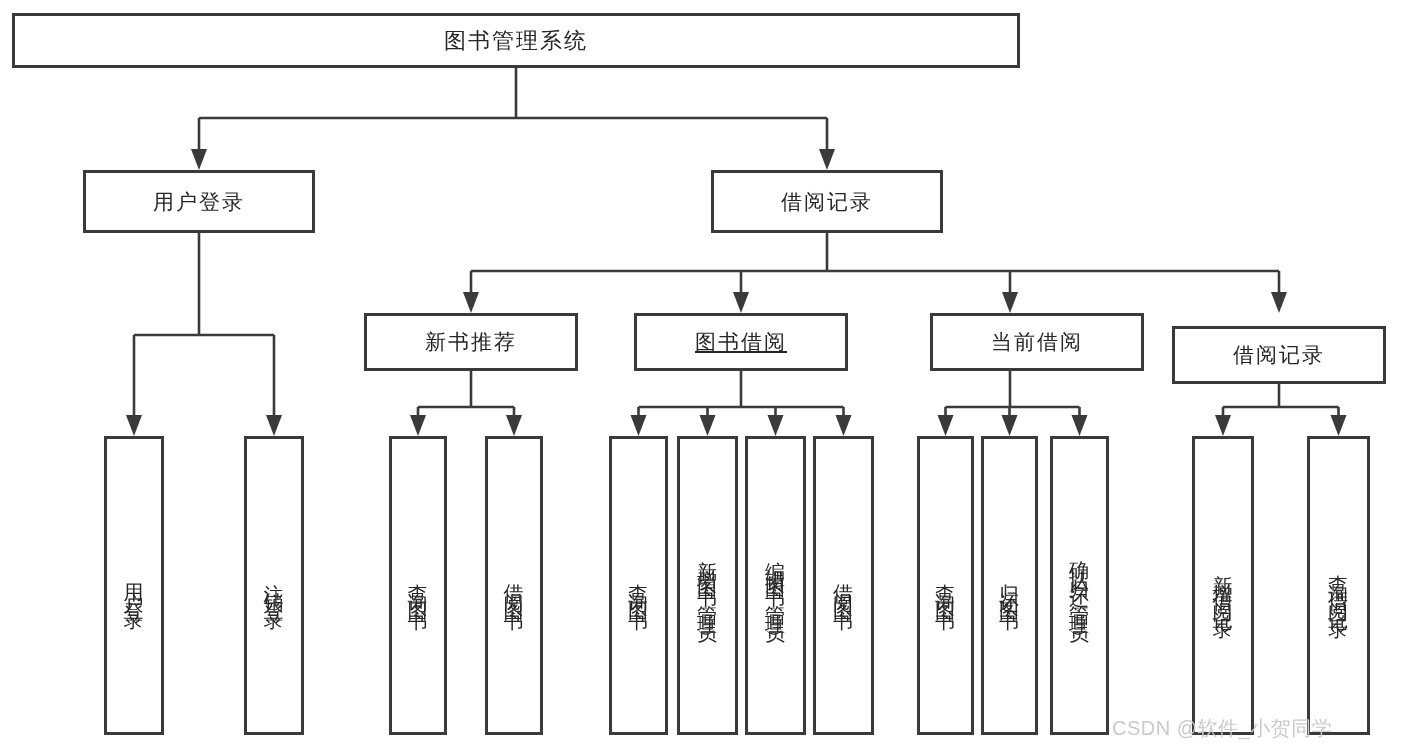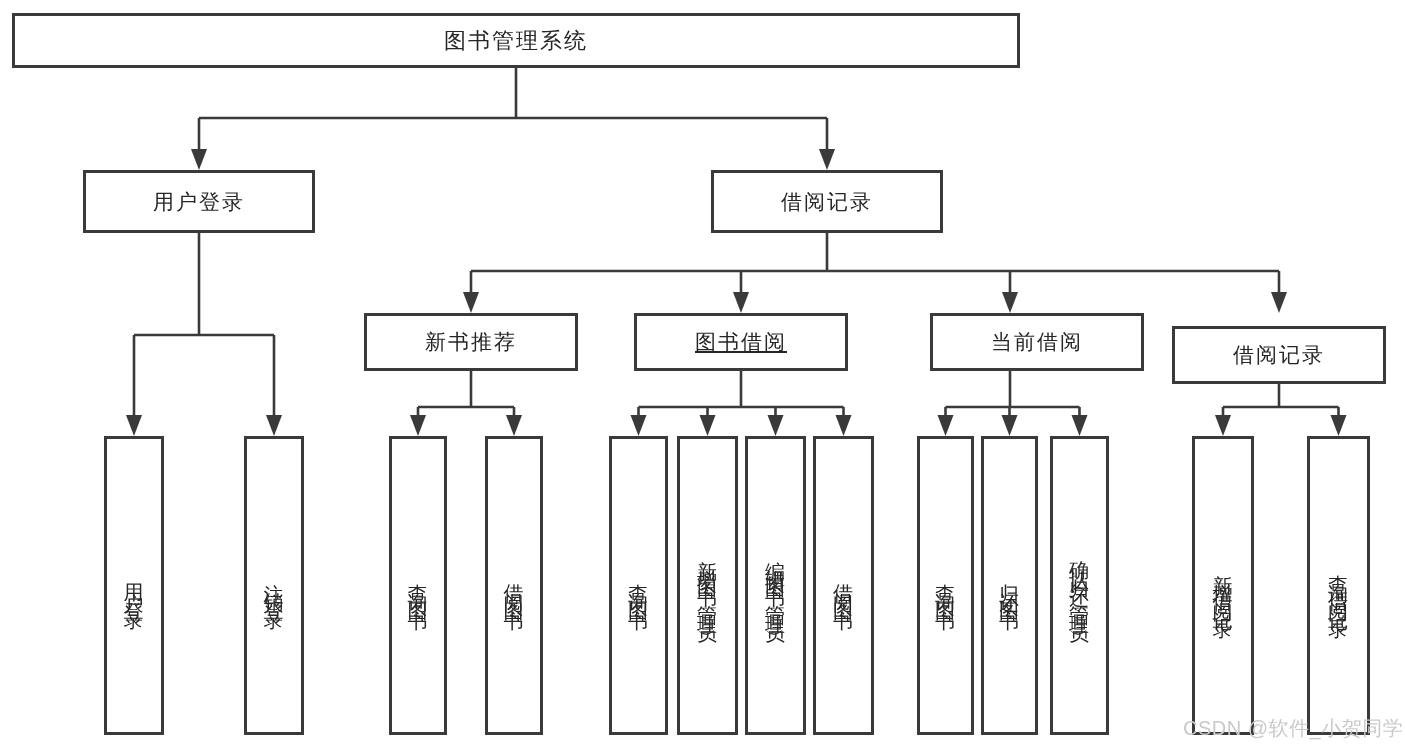--- a/index.html
+++ b/index.html
@@ -30,21 +30,21 @@
     display:flex; align-items:center; justify-content:center;
     writing-mode:vertical-lr;
     text-orientation:mixed;
     font-size:20px; color:#262626;
     letter-spacing:0.45em;
     line-height:1;
     z-index:2;
   }
   .watermark {
     position:absolute;
-    left:1183px; top:715px;
+    left:1112px; top:715px;
     font-size:20px;
     color:#c9c9c9;
     letter-spacing:0.5px;
     white-space:nowrap;
     z-index:6;
   }
 </style>
 </head>
 <body>
 

